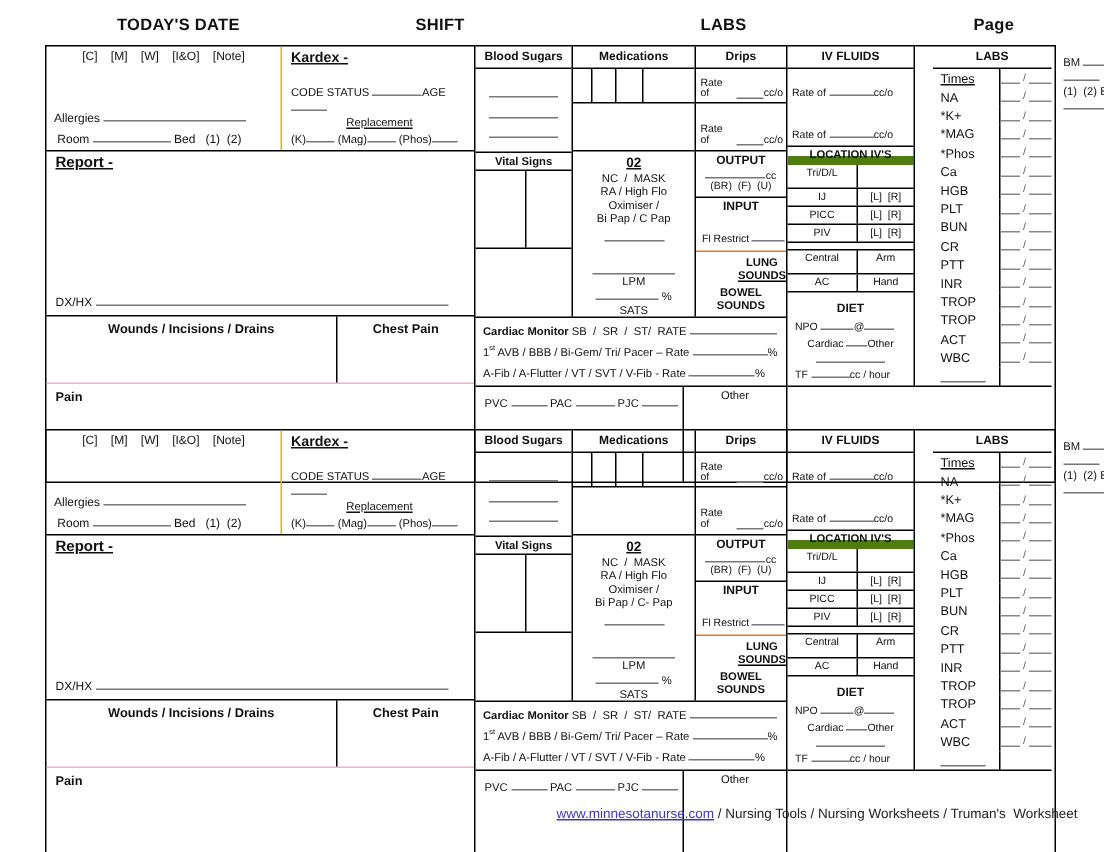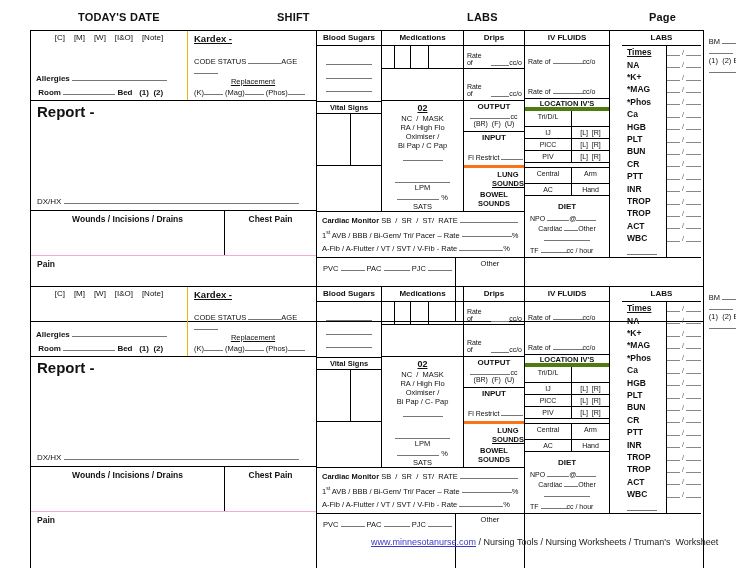--- a/index.html
+++ b/index.html
@@ -6,26 +6,26 @@
   html,body { background:#fff; }
   body { width:736px; height:568px; position:relative; font-family:"Liberation Sans", sans-serif; color:#111; overflow:hidden; }
   .hdr-label { position:absolute; top:11px; font-size:11px; font-weight:bold; letter-spacing:.2px; }
   .pre { white-space:pre; }
   .section { position:absolute; left:30px; width:674px; height:292px; display:flex; align-items:stretch; }
   .s1 { top:30px; } .s2 { top:286px; }
   .colA { width:287px; border:1px solid #000; display:flex; flex-direction:column; }
   .rowA1 { height:70px; border-bottom:1px solid #000; display:flex; }
   .boxC { width:156px; display:flex; flex-direction:column; padding:2px 5px 3px 5px; }
   .flags { font-size:8px; text-align:center; margin-bottom:auto; }
-  .fline { font-size:8px; margin-top:4px;font-weight:bold; }
+  .fline { font-size:8px; margin-top:4px; }
   .boxKardex { flex:1; border-left:1px solid #eab308; padding:2px 4px 3px 6px; display:flex; flex-direction:column; font-size:7.5px; }
   .kardex-title { font-size:9.5px; font-weight:bold; text-decoration:underline; margin-bottom:auto; }
   .repl { text-align:center; text-decoration:underline; margin:1px 0; }
   .report { height:110px; border-bottom:1px solid #000; display:flex; flex-direction:column; padding:2px 6px 4px 6px; }
-  .report-title { font-size:15px; font-weight:bold; }
+  .report-title { font-size:10px; font-weight:bold; text-decoration:underline; }
   .dxhx { margin-top:auto; font-size:8px; }
   .rowA3 { height:45px; border-bottom:1px solid #f9a8d4; display:flex; }
   .wounds { width:194px; border-right:1px solid #000; text-align:center; font-weight:bold; font-size:8.5px; padding-top:3px; }
   .chest { flex:1; text-align:center; font-weight:bold; font-size:8.5px; padding-top:3px; }
   .pain { flex:1; font-weight:bold; font-size:8.5px; padding:3px 6px; }
   .colBCD { width:208px; border:1px solid #000; border-left:none; display:flex; flex-direction:column; }
   .bcd-main { height:181px; border-bottom:1px solid #000; display:flex; }
   .colB { width:65px; display:flex; flex-direction:column; }
   .colC { width:83px; border-left:1px solid #000; display:flex; flex-direction:column; }
   .colD { flex:1; border-left:1px solid #000; display:flex; flex-direction:column; }
@@ -39,50 +39,50 @@
   .med-cells { height:23px; border-bottom:1px solid #000; display:flex; }
   .mc { border-left:1px solid #000; } .mc1 { width:12px; border-left:none; } .mc2 { width:16px; } .mc3 { width:18px; } .mc4 { flex:1; }
   .med-open { height:32px; border-bottom:1px solid #000; }
   .o2-block { flex:1; display:flex; flex-direction:column; align-items:center; font-size:7.5px; padding-top:2px; }
   .o2-title { font-size:9px; font-weight:bold; text-decoration:underline; margin-bottom:1px; }
   .o2-block .sp { flex:1; }
   .rate1 { height:23px; border-bottom:1px solid #000; font-size:7px; padding:0 2px 2px 3px; display:flex; align-items:flex-end; }
   .rate2 { height:32px; border-bottom:1px solid #000; font-size:7px; padding:0 2px 3px 3px; display:flex; align-items:flex-end; }
   .d-output { height:31px; border-bottom:1px solid #000; text-align:center; font-size:7px; }
   .d-sub { font-weight:bold; font-size:8px; padding-top:1px; }
-  .d-input { height:36px; border-bottom:3px solid #f97316; font-size:7px; display:flex; flex-direction:column; }
+  .d-input { height:36px; border-bottom:1px solid #f97316; font-size:7px; display:flex; flex-direction:column; }
   .d-input .fl { margin-top:auto; padding:0 0 4px 4px; }
   .d-lung { height:20px; border-bottom:1px solid #000; text-align:center; font-weight:bold; font-size:7.5px; padding-top:2px;margin-left:28px; }
   .d-bowel { flex:1; text-align:center; font-weight:bold; font-size:7.5px; padding-top:2px; }
   .cardiac { height:46px; border-bottom:1px solid #000; font-size:7.5px; padding:3px 5px 4px 5px; display:flex; flex-direction:column; justify-content:space-between; }
   .cardiac b { font-size:7.5px; }
   sup { font-size:5px; }
   .bcd-bottom { flex:1; display:flex; }
   .pvcrow { width:138px; font-size:7.5px; padding:5px 0 0 6px; }
   .otherbox { flex:1; border-left:1px solid #000; text-align:center; font-size:7.5px; padding-top:1px; }
   .colEF { width:179px; border:1px solid #000; border-left:none; display:flex; flex-direction:row; }
   .ef-main { height:227px; border-bottom:1px solid #000; display:flex; }
   .colE { width:84px; display:flex; flex-direction:column; }
   .colF { flex:1; border-left:1px solid #000; display:flex; flex-direction:column;padding-left:12px; }
   .e-rates { height:53px; border-bottom:1px solid #000; font-size:7px; display:flex; flex-direction:column; justify-content:space-between; padding:10px 2px 3px 3px; }
-  .loc-hdr { height:12px; border-bottom:4px solid #4d7c0f; font-weight:bold; font-size:7.5px; text-align:center; }
+  .loc-hdr { height:12px; border-bottom:6px solid #4d7c0f; font-weight:bold; font-size:7.5px; text-align:center; }
   .loc-row { display:flex; height:12px; border-bottom:1px solid #000; font-size:7px; }
   .loc-row:first-child { height:16px; }
   .loc-name { width:46px; text-align:center; padding-top:2px; }
   .loc-val { flex:1; border-left:1px solid #000; text-align:center; padding-top:2px; white-space:pre; }
   .loc-gap { height:4px; }
   .loc-t2 { border-top:1px solid #000; }
   .diet-area { flex:1; display:flex; flex-direction:column; font-size:7px; }
   .diet-hdr { font-weight:bold; font-size:8px; text-align:center; margin-top:6px; }
   .diet-line { padding-left:5px; margin-top:2px; }
   .diet-c { text-align:center; margin-top:1px; }
   .tf { margin-top:auto; padding:0 0 3px 5px; }
   .labs-rows { flex:1; display:flex; flex-direction:column; }
   .lab-row { flex:1; display:flex; font-size:8.5px; }
-  .lab-name { width:44px; padding-left:5px; display:flex; align-items:center;font-weight:bold; }
+  .lab-name { width:44px; padding-left:5px; display:flex; align-items:center; }
   .lab-val { flex:1; border-left:1px solid #000; display:flex; align-items:center; justify-content:center; font-size:7px; color:#555; }
   .times { text-decoration:underline; }
   .bm { flex:1; font-size:7.5px; padding:5px 0 0 8px; }
   .bl { display:inline-block; border-bottom:1px solid #777; height:8px; vertical-align:baseline; }
   .bl2 { display:inline-block; border-bottom:1px solid #888; height:7px; }
   .footer { position:absolute; top:537px; left:371px; font-size:9px; color:#222; }
   .footer a { color:#3f37c9; text-decoration:underline; }
 </style>
 </head>
 <body>

